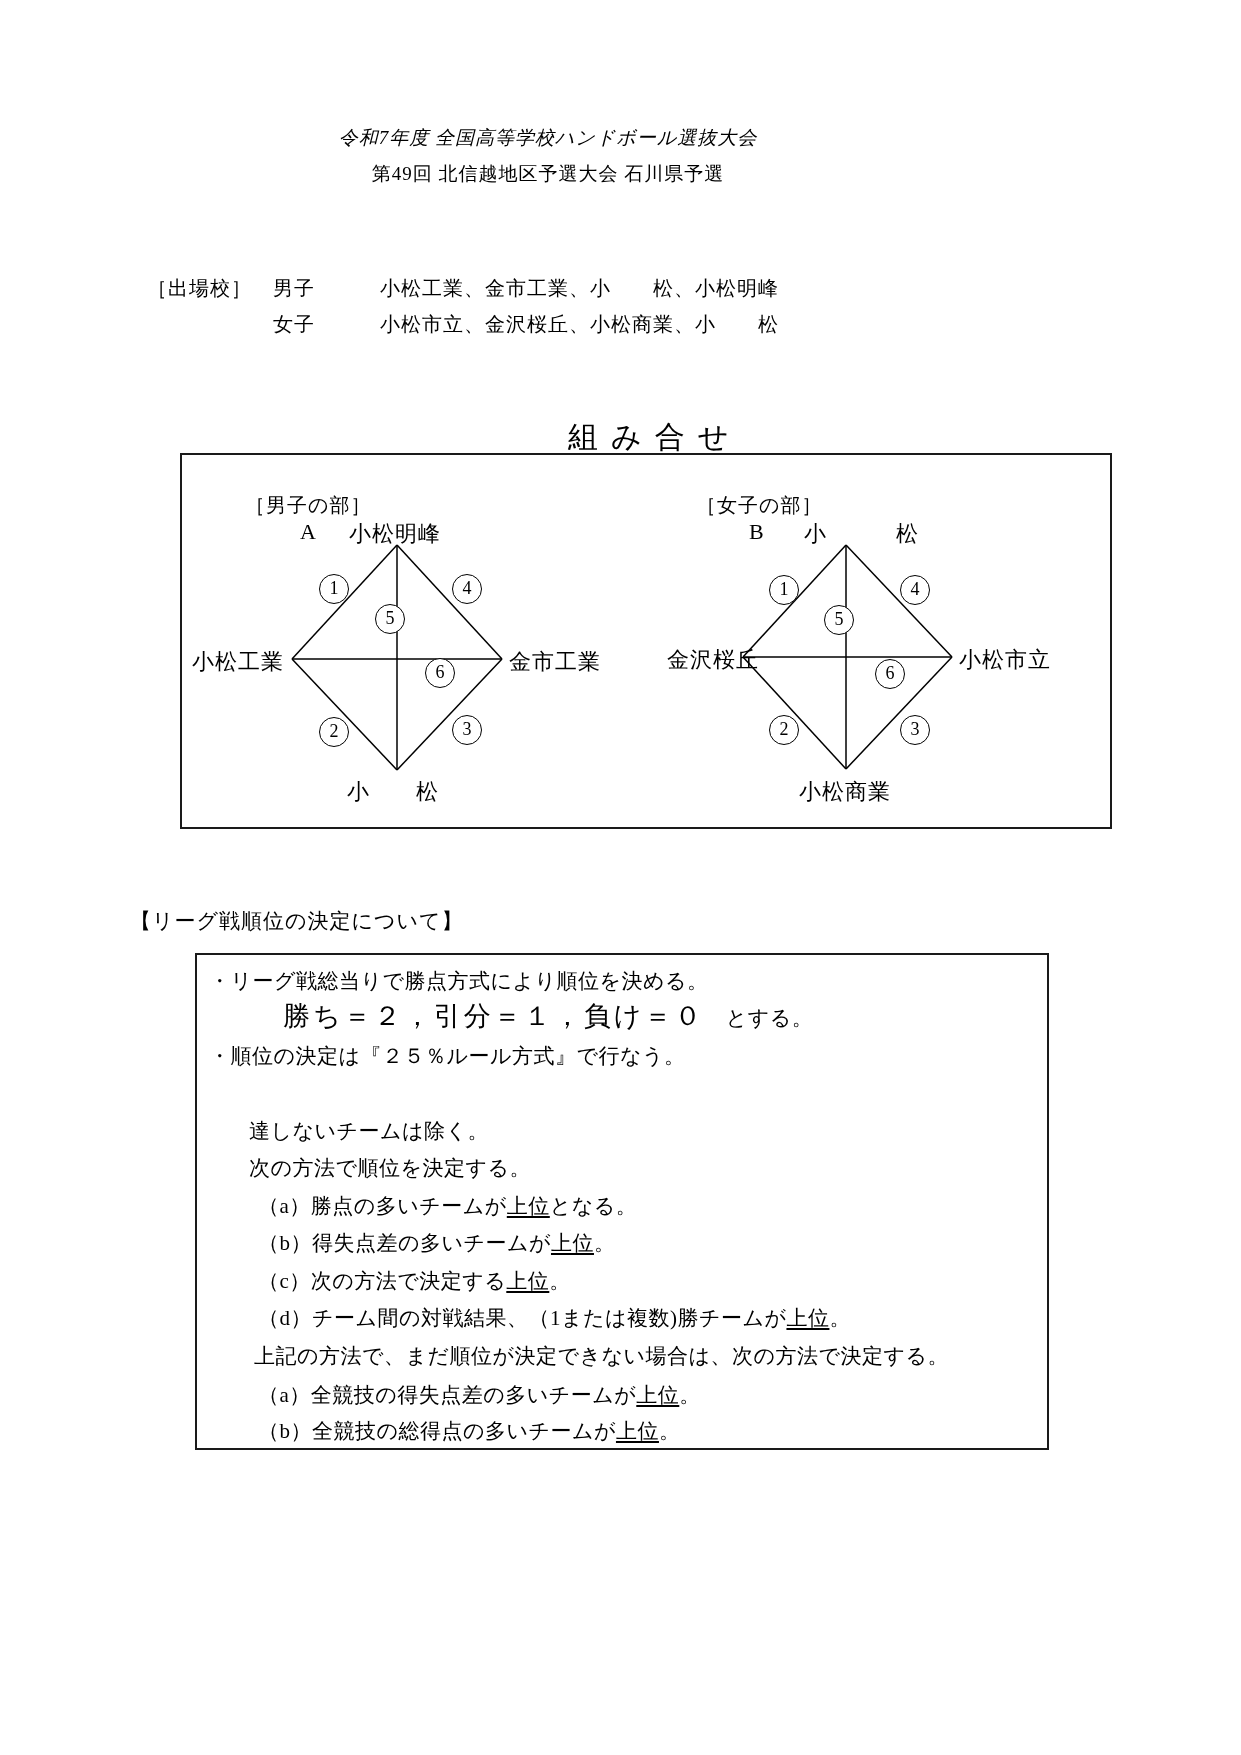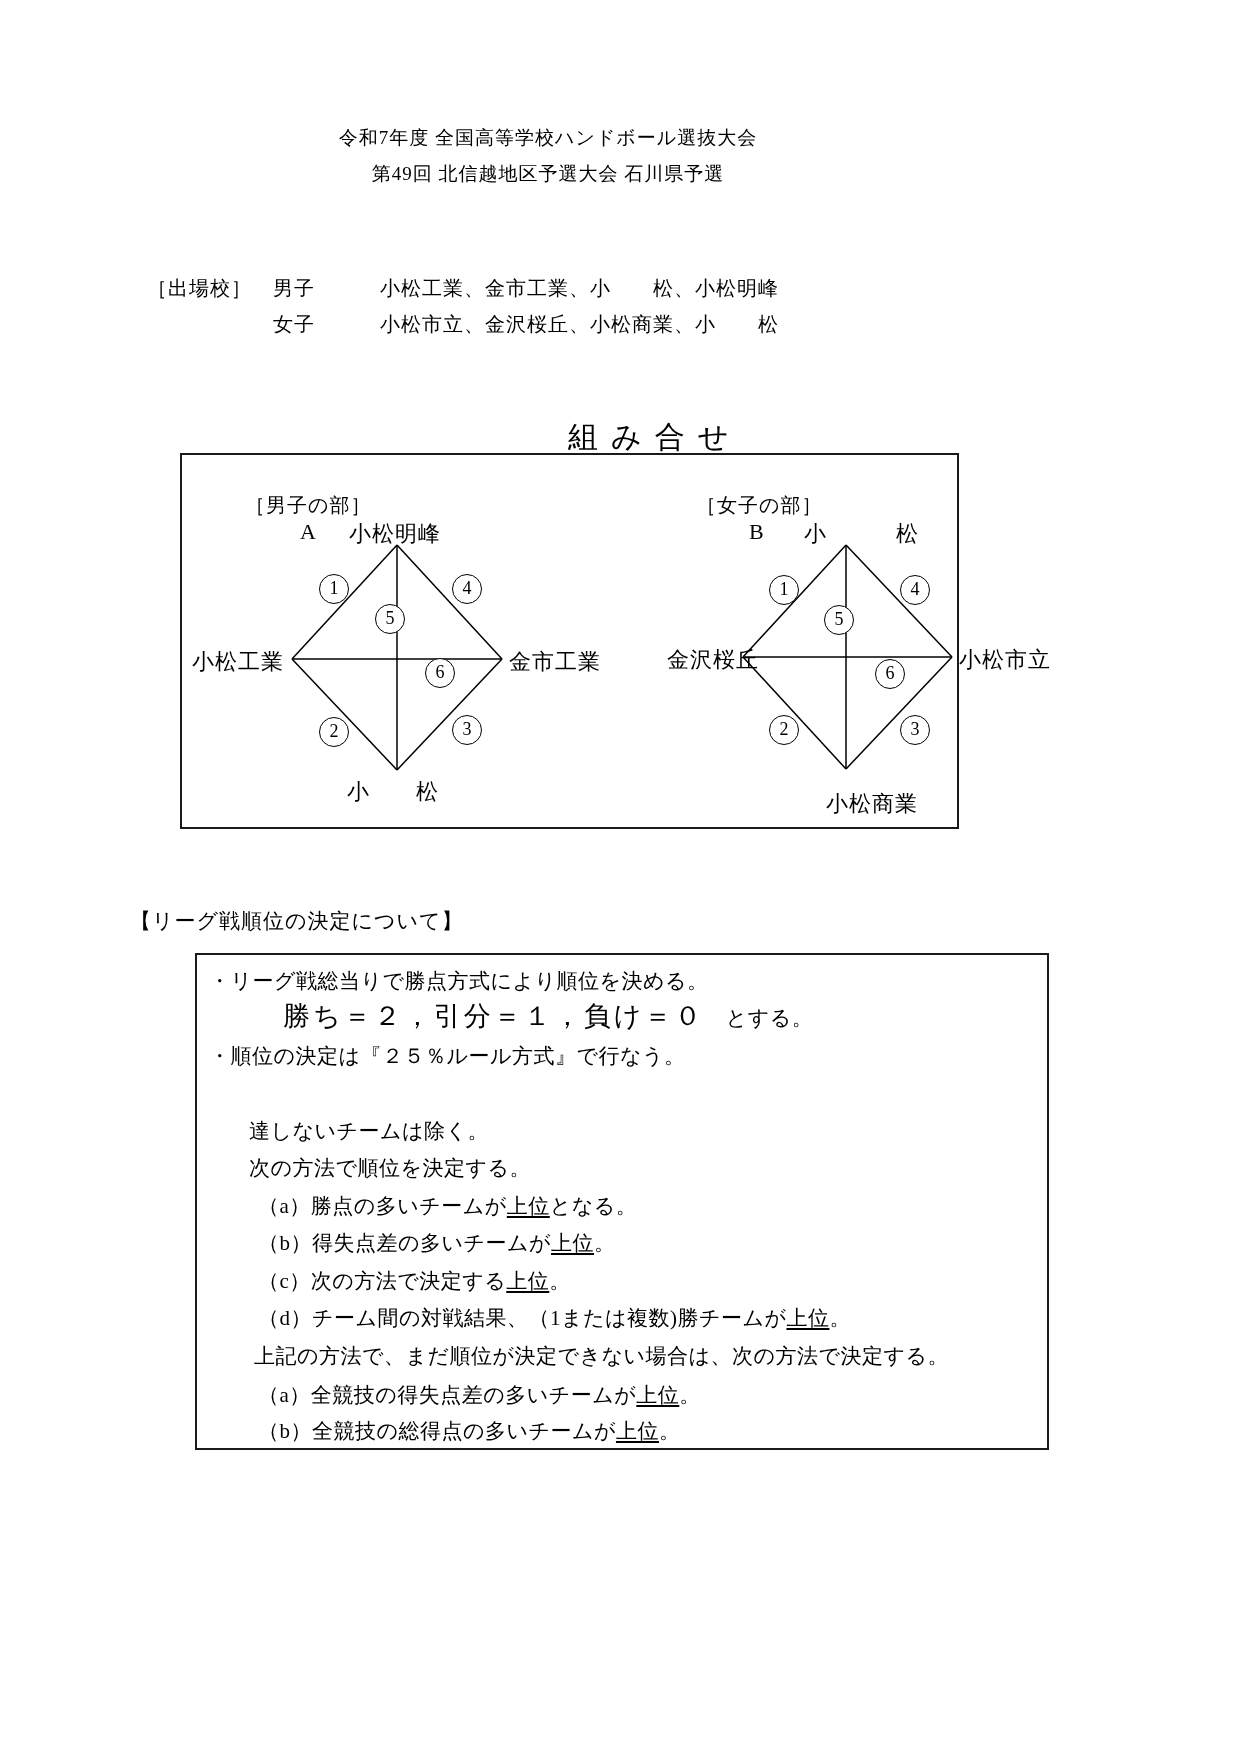--- a/index.html
+++ b/index.html
@@ -27,34 +27,34 @@
   .rline { position:absolute; white-space:pre; font-size:21px; letter-spacing:0.5px; }
   .rline .u { text-decoration:underline; text-underline-offset:3px; }
   .rline .big { font-size:27px; letter-spacing:3px; }
   .rline .tail { font-size:21px; }
 </style>
 </head>
 <body>
 
 <div class="page">
 
-  <div class="abs center-row t19" style="top:125px;">令和7年度 全国高等学校ハンドボール選抜大会</div>
+  <div class="abs center-row t19" style="top:125px;font-style:italic;">令和7年度 全国高等学校ハンドボール選抜大会</div>
   <div class="abs center-row t19" style="top:161px;">第49回 北信越地区予選大会 石川県予選</div>
 
   <div>
     <span class="abs t20" style="left:147px; top:275px;">［出場校］</span>
     <span class="abs t20" style="left:273px; top:275px;">男子</span>
     <span class="abs t20" style="left:380px; top:275px;">小松工業、金市工業、小　　松、小松明峰</span>
     <span class="abs t20" style="left:273px; top:311px;">女子</span>
     <span class="abs t20" style="left:380px; top:311px;">小松市立、金沢桜丘、小松商業、小　　松</span>
   </div>
 
   <div class="abs bracket-heading" style="left:568px; top:417px;">組み合せ</div>
 
-  <div class="box" style="left:180px; top:453px; width:779px; height:376px;">
+  <div class="box" style="left:180px; top:453px; width:932px; height:376px;">
 
     <svg class="diamond-svg" width="877" height="376" viewBox="0 0 877 376">
 
       <line x1="215" y1="90" x2="110" y2="204" stroke="#000" stroke-width="1.5"></line>
       <line x1="215" y1="90" x2="320" y2="204" stroke="#000" stroke-width="1.5"></line>
       <line x1="110" y1="204" x2="215" y2="315" stroke="#000" stroke-width="1.5"></line>
       <line x1="320" y1="204" x2="215" y2="315" stroke="#000" stroke-width="1.5"></line>
       <line x1="215" y1="90" x2="215" y2="315" stroke="#000" stroke-width="1.5"></line>
       <line x1="110" y1="204" x2="320" y2="204" stroke="#000" stroke-width="1.5"></line>
 
@@ -78,21 +78,21 @@
     <span class="mnum" style="left:285px; top:275px;">3</span>
     <span class="mnum" style="left:285px; top:134px;">4</span>
     <span class="mnum" style="left:208px; top:164px;">5</span>
     <span class="mnum" style="left:258px; top:218px;">6</span>
 
     <span class="abs t20" style="left:514px; top:37px;">［女子の部］</span>
     <span class="abs t22" style="left:567px; top:64px;">B</span>
     <span class="abs t22" style="left:622px; top:64px;">小　　　松</span>
     <span class="abs t22" style="left:460px; top:190px;margin-left:25px;">金沢桜丘</span>
     <span class="abs t22" style="left:777px; top:190px;">小松市立</span>
-    <span class="abs t22" style="left:644px; top:322px;margin-top:12px;">小松商業</span>
+    <span class="abs t22" style="left:617px; top:322px;">小松商業</span>
 
     <span class="mnum" style="left:602px; top:135px;">1</span>
     <span class="mnum" style="left:602px; top:275px;">2</span>
     <span class="mnum" style="left:733px; top:275px;">3</span>
     <span class="mnum" style="left:733px; top:135px;">4</span>
     <span class="mnum" style="left:657px; top:165px;">5</span>
     <span class="mnum" style="left:708px; top:219px;">6</span>
   </div>
 
   <div class="abs t21" style="left:130px; top:907px;">【リーグ戦順位の決定について】</div>

